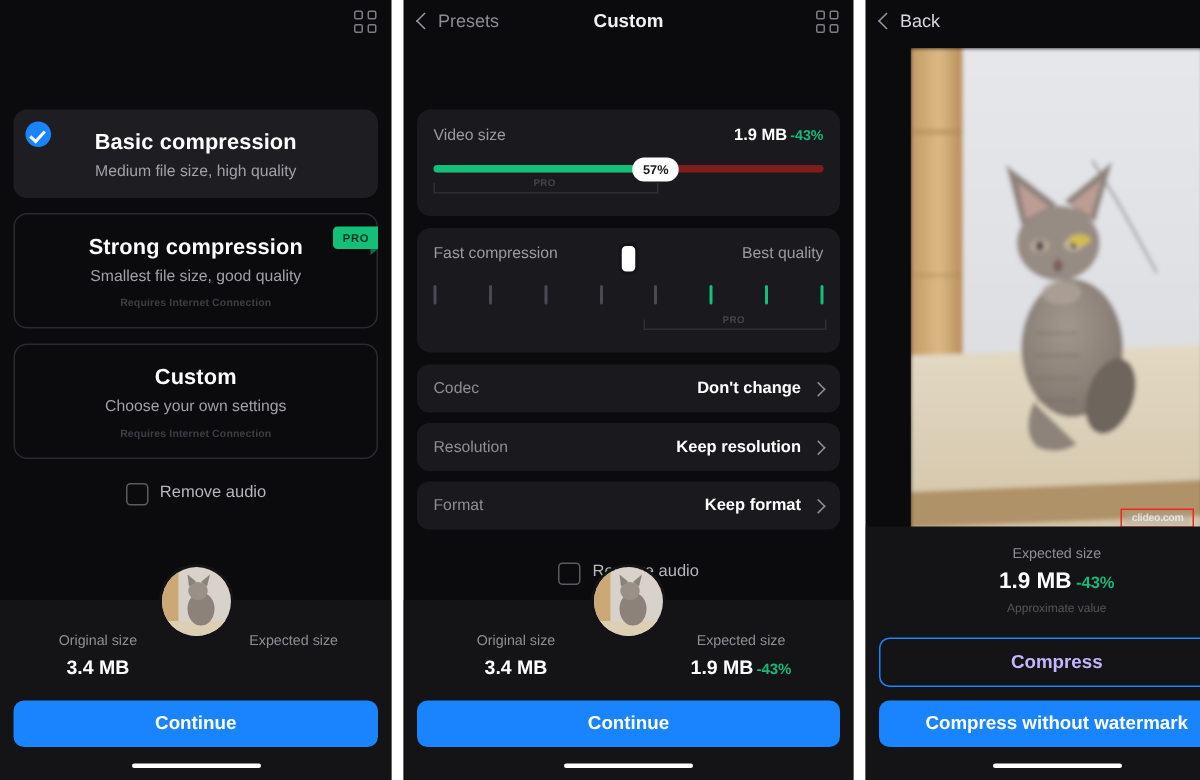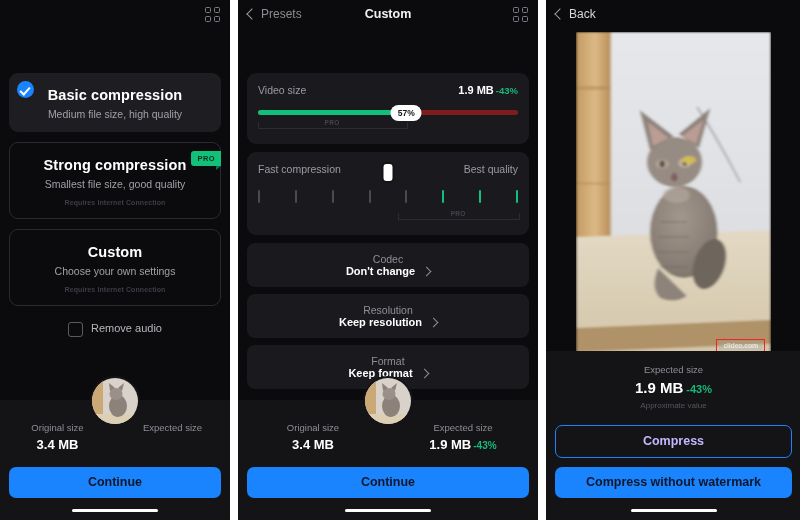--- a/index.html
+++ b/index.html
@@ -1,18 +1,18 @@
 <!DOCTYPE html>
 <html><head>
 <meta charset="utf-8">
 <style>
   html,body{margin:0;padding:0;background:#ffffff;}
   body{width:800px;height:520px;font-family:"Liberation Sans",sans-serif;overflow:hidden;}
   .stage{position:relative;width:800px;height:520px;background:#ffffff;display:flex;gap:8px;}
-  .phone{position:relative;width:230px;height:520px;background:#0b0b0d;overflow:hidden;flex:0 0 auto;}
+  .phone{position:relative;width:261px;height:520px;background:#0b0b0d;overflow:hidden;flex:0 0 auto;}
   .phone.p2{width:300px;}
   .phone.p3{width:255px;}
 
   
   .hdr{position:relative;height:28px;display:flex;align-items:center;padding:0 10px;}
   .hdr .back{display:flex;align-items:center;gap:5px;color:#8b8b93;font-size:12px;}
   .chev-l{width:7px;height:7px;border-left:1.6px solid #9a9aa2;border-bottom:1.6px solid #9a9aa2;transform:rotate(45deg);display:inline-block;}
   .hdr .title{position:absolute;left:0;right:0;text-align:center;color:#f2f2f4;font-size:12.5px;font-weight:bold;pointer-events:none;}
   .grid-ico{position:absolute;right:10px;top:7px;width:15px;height:15px;display:grid;grid-template-columns:1fr 1fr;grid-template-rows:1fr 1fr;gap:3px;}
   .grid-ico i{display:block;background:transparent;border:1.5px solid #7d7d86;border-radius:1.5px;}
@@ -37,41 +37,41 @@
 
   
   .bottom{position:absolute;left:0;right:0;bottom:0;background:#141417;padding-top:22px;}
   .thumb{position:absolute;left:50%;top:-24px;transform:translateX(-50%);width:46px;height:46px;border-radius:50%;overflow:hidden;border:2px solid #141417;}
   .sizes{display:flex;}
   .sizes .col{flex:1;text-align:center;}
   .sizes .lbl{color:#8e8e96;font-size:9.5px;}
   .sizes .val{margin-top:4px;color:#fff;font-size:13px;font-weight:bold;}
   .sizes .val em{font-style:normal;color:#18b877;font-size:10px;font-weight:bold;margin-left:2px;}
   .btn{margin:15px 9px 0;height:31px;border-radius:7px;display:flex;align-items:center;justify-content:center;font-size:12.5px;font-weight:bold;}
-  .btn.primary{background:#1a84ff;color:#0f172a;}
+  .btn.primary{background:#1a84ff;color:#ffffff;}
   .btn.ghost{background:transparent;border:1px solid #1a84ff;color:#c4b5fd;}
   .homebar{width:86px;height:3.5px;border-radius:2px;background:#fff;margin:11px auto 8px;}
 
   
   .panel{margin:0 9px 8px;background:#1a1a1e;border-radius:9px;padding:11px 11px 13px;}
   .panel .prow{display:flex;justify-content:space-between;align-items:center;}
   .panel .pl{color:#9a9aa2;font-size:10.5px;}
   .panel .pr{color:#fff;font-size:11px;font-weight:bold;}
   .panel .pr em{font-style:normal;color:#18b877;font-size:9.5px;margin-left:2px;}
   .track{position:relative;height:5px;border-radius:3px;background:#7f1d1d;margin-top:14px;}
   .fill{position:absolute;left:0;top:0;bottom:0;border-radius:3px;background:#12c079;}
   .knob{position:absolute;top:50%;transform:translate(-50%,-50%);background:#fff;color:#17171b;font-size:8.5px;font-weight:bold;border-radius:9px;padding:3px 7px;}
   .probar{position:relative;height:9px;margin-top:7px;}
   .probar .brk{position:absolute;left:0;height:6px;border:1px solid #2c2c33;border-top:none;}
   .probar .ptxt{position:absolute;top:0;background:#1a1a1e;color:#43434c;font-size:6.5px;font-weight:bold;letter-spacing:.3px;padding:0 4px;transform:translate(-50%,-3px);}
   .ticks{position:relative;height:20px;margin-top:11px;display:flex;align-items:center;justify-content:space-between;}
   .tk{width:2px;height:13px;border-radius:1px;background:#4a4a53;}
   .tk.g{background:#12c079;}
   .tk.thumb{width:9px;height:17px;border-radius:5px;background:#fff;}
-  .optrow{display:flex;justify-content:space-between;align-items:center;margin:0 9px 7px;background:#1a1a1e;border-radius:8px;padding:10px 11px;flex-direction:column;}
+  .optrow{display:flex;justify-content:space-between;align-items:center;margin:0 9px 7px;background:#1a1a1e;border-radius:8px;padding:10px 11px;}
   .optrow .ol{color:#8e8e96;font-size:10.5px;}
   .optrow .orr{display:flex;align-items:center;gap:8px;color:#fff;font-size:11px;font-weight:bold;}
   .chev-r{width:6px;height:6px;border-top:1.6px solid #8e8e96;border-right:1.6px solid #8e8e96;transform:rotate(45deg);}
 
   
   .preview{position:relative;margin:4px 30px 0;height:327px;background:#000;overflow:hidden;}
   .wm{position:absolute;right:6px;bottom:7px;border:1.6px solid #ef2626;padding:1px 2px;}
   .wm span{display:block;font-size:7px;font-weight:bold;color:rgba(255,255,255,.66);background:rgba(170,170,170,.28);padding:1px 4px;letter-spacing:-.2px;}
   .expwrap{text-align:center;padding-top:13px;}
   .expwrap .l1{color:#8e8e96;font-size:9.5px;}

